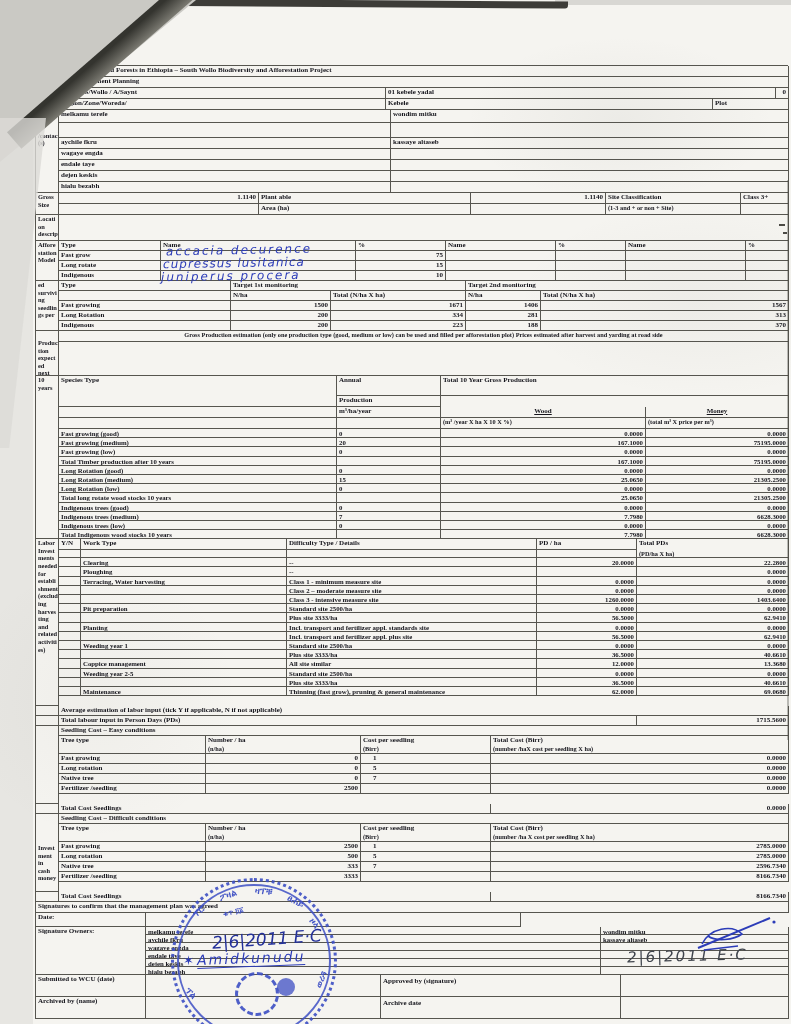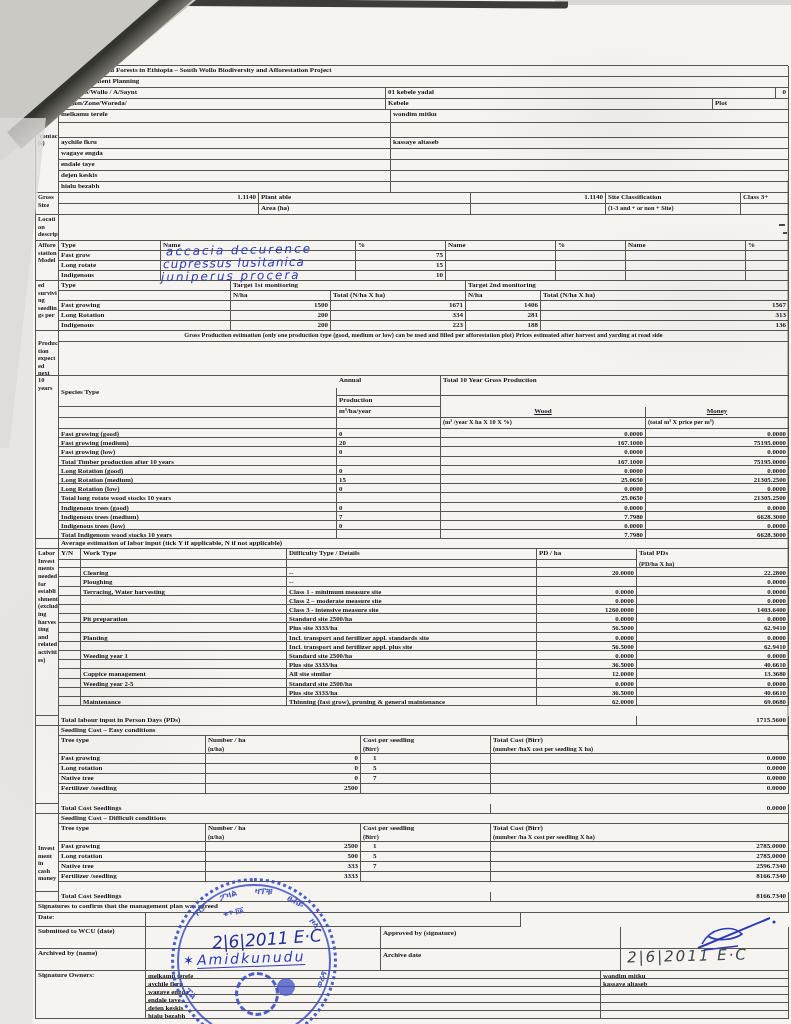--- a/index.html
+++ b/index.html
@@ -187,36 +187,36 @@
         <div class="c">Long Rotation</div>
         <div class="c r">200</div>
         <div class="c r">334</div>
         <div class="c r">281</div>
         <div class="c r">313</div>
 
         <div class="c">Indigenous</div>
         <div class="c r">200</div>
         <div class="c r">223</div>
         <div class="c r">188</div>
-        <div class="c r">136</div>
+        <div class="c r">370</div>
       </div>
 
     <div class="sec" style="grid-template-columns:23px 730px;grid-template-rows:11px 34px;border-top:0;">
       <div class="c side" style="grid-row:1/span 2;padding-top:8px;">Produc
 tion
 expect
 ed next</div>
       <div class="c ctr sm">Gross Production estimation (only one production type (good, medium or low) can be used and filled per afforestation plot) Prices estimated after harvest and yarding at road side</div>
       <div class="c"></div>
     </div>
 
     <div class="sec" style="grid-template-columns:23px 278px 104px 205px 143px;grid-template-rows:20px 11px 11px 11px repeat(12, 9.2px);border-top:0;">
       <div class="c side" style="grid-row:1/span 16;">10
 years</div>
-      <div class="c" style="grid-row:span 2;margin-top:12px;">Species Type</div>
+      <div class="c" style="grid-row:span 2;">Species Type</div>
       <div class="c">Annual</div>
       <div class="c" style="grid-column:span 2;">Total 10 Year Gross Production</div>
       <div class="c">Production</div>
       <div class="c" style="grid-column:span 2;border-bottom:0;"></div>
       <div class="c"></div>
       <div class="c">m³/ha/year</div>
       <div class="c ctr ul">Wood</div>
       <div class="c ctr ul">Money</div>
       <div class="c"></div>
       <div class="c"></div>
@@ -276,25 +276,20 @@
         <div class="c" style="font-size:6.8px">Indigenous trees (low)</div>
         <div class="c" style="font-size:6.8px">0</div>
         <div class="c r" style="font-size:6.8px">0.0000</div>
         <div class="c r" style="font-size:6.8px">0.0000</div>
 
         <div class="c" style="font-size:6.8px">Total Indigenous wood stocks 10 years</div>
         <div class="c" style="font-size:6.8px"></div>
         <div class="c r" style="font-size:6.8px">7.7980</div>
         <div class="c r" style="font-size:6.8px">6628.3000</div>
       </div>
-
-    <div class="sec" style="grid-template-columns:23px 730px;grid-template-rows:10px;border-top:0;">
-      <div class="c"></div>
-      <div class="c">Average estimation of labor input (tick Y if applicable, N if not applicable)</div>
-    </div>
 
     <div class="sec" style="grid-template-columns:23px 22px 206px 250px 100px 152px;grid-template-rows:11px 8px repeat(15, 9.2px) 10px;border-top:0;">
       <div class="c side" style="grid-row:1/span 18;">Labor
 Invest
 ments
 needed
 for
 establi
 shment
 (exclud
@@ -399,20 +394,25 @@
         <div class="c" style="font-size:6.8px">Plus site 3333/ha</div>
         <div class="c r" style="font-size:6.8px">36.5000</div>
         <div class="c r" style="font-size:6.8px">40.6610</div>
 
         <div class="c"></div>
         <div class="c" style="font-size:6.8px">Maintenance</div>
         <div class="c" style="font-size:6.8px">Thinning (fast grow), pruning &amp; general maintenance</div>
         <div class="c r" style="font-size:6.8px">62.0000</div>
         <div class="c r" style="font-size:6.8px">69.0680</div>
       </div>
+
+    <div class="sec" style="grid-template-columns:23px 730px;grid-template-rows:10px;border-top:0;">
+      <div class="c"></div>
+      <div class="c">Average estimation of labor input (tick Y if applicable, N if not applicable)</div>
+    </div>
     <div class="sec" style="grid-template-columns:23px 578px 152px;grid-template-rows:10px;border-top:0;">
       <div class="c"></div>
       <div class="c">Total labour input in Person Days (PDs)</div>
       <div class="c r">1715.5600</div>
     </div>
 
     <div class="sec" style="grid-template-columns:23px 147px 155px 130px 298px;grid-template-rows:10px 9px 9px repeat(4,10px) 10px;border-top:0;">
       <div class="c" style="grid-row:1/span 8;"></div>
       <div class="c" style="grid-column:span 4;">Seedling Cost – Easy conditions</div>
       <div class="c" style="border-bottom:0;">Tree type</div>
@@ -491,51 +491,51 @@
       <div class="c r">8166.7340</div>
     </div>
 
     <div class="sec" style="grid-template-columns:753px;grid-template-rows:11px;border-top:0;">
       <div class="c">Signatures to confirm that the management plan was agreed</div>
     </div>
     <div class="sec" style="grid-template-columns:110px 375px 268px;grid-template-rows:14px;border-top:0;">
       <div class="c">Date:</div>
       <div class="c"></div>
     </div>
+    <div class="sec" style="grid-template-columns:110px 455px 188px;grid-template-rows:repeat(6,8px);border-top:0;">
+      <div class="c" style="grid-row:1/span 6;">Signature Owners:</div>
+
+        <div class="c" style="font-size:6.8px">melkamu terefe</div>
+        <div class="c" style="font-size:6.8px">wondim mitku</div>
+
+        <div class="c" style="font-size:6.8px">aychile fkru</div>
+        <div class="c" style="font-size:6.8px">kassaye altaseb</div>
+
+        <div class="c" style="font-size:6.8px">wagaye engda</div>
+        <div class="c" style="font-size:6.8px"></div>
+
+        <div class="c" style="font-size:6.8px">endale taye</div>
+        <div class="c" style="font-size:6.8px"></div>
+
+        <div class="c" style="font-size:6.8px">dejen keskis</div>
+        <div class="c" style="font-size:6.8px"></div>
+
+        <div class="c" style="font-size:6.8px">hialu bezabh</div>
+        <div class="c" style="font-size:6.8px"></div>
+      </div>
     <div class="sec" style="grid-template-columns:110px 235px 240px 168px;grid-template-rows:22px 22px;border-top:0;">
       <div class="c">Submitted to WCU (date)</div>
       <div class="c"></div>
       <div class="c" style="padding-top:2px;">Approved by (signature)</div>
       <div class="c"></div>
       <div class="c">Archived by (name)</div>
       <div class="c"></div>
       <div class="c" style="padding-top:2px;">Archive date</div>
       <div class="c"></div>
     </div>
-    <div class="sec" style="grid-template-columns:110px 455px 188px;grid-template-rows:repeat(6,8px);border-top:0;">
-      <div class="c" style="grid-row:1/span 6;">Signature Owners:</div>
-
-        <div class="c" style="font-size:6.8px">melkamu terefe</div>
-        <div class="c" style="font-size:6.8px">wondim mitku</div>
-
-        <div class="c" style="font-size:6.8px">aychile fkru</div>
-        <div class="c" style="font-size:6.8px">kassaye altaseb</div>
-
-        <div class="c" style="font-size:6.8px">wagaye engda</div>
-        <div class="c" style="font-size:6.8px"></div>
-
-        <div class="c" style="font-size:6.8px">endale taye</div>
-        <div class="c" style="font-size:6.8px"></div>
-
-        <div class="c" style="font-size:6.8px">dejen keskis</div>
-        <div class="c" style="font-size:6.8px"></div>
-
-        <div class="c" style="font-size:6.8px">hialu bezabh</div>
-        <div class="c" style="font-size:6.8px"></div>
-      </div>
   </div>
 
   <div class="hw" style="left:166px;top:243px;font-size:12px;transform:rotate(-1.2deg);letter-spacing:2px;">accacia  decurence</div>
   <div class="hw" style="left:163px;top:256px;font-size:12px;transform:rotate(-1deg);letter-spacing:1px;">cupressus  lusitanica</div>
   <div class="hw" style="left:161px;top:269px;font-size:12px;transform:rotate(-1deg);letter-spacing:2px;">juniperus   procera</div>
 
   <div class="hw" style="left:212px;top:929px;font-size:17px;transform:rotate(-4deg);color:#23309a;">2|6|2011  E·C</div>
   <div class="hw" style="left:183px;top:953px;font-size:13px;color:#2c3cb8;">✶</div>
   <div class="hw" style="left:197px;top:950px;font-size:14px;transform:rotate(-2deg);border-bottom:1.5px solid #2c3cb8;letter-spacing:2px;">Amidkunudu</div>
   <div class="hw hw-dark" style="left:627px;top:947px;font-size:15px;transform:rotate(-1.5deg);letter-spacing:2px;">2|6|2011 E·C</div>

